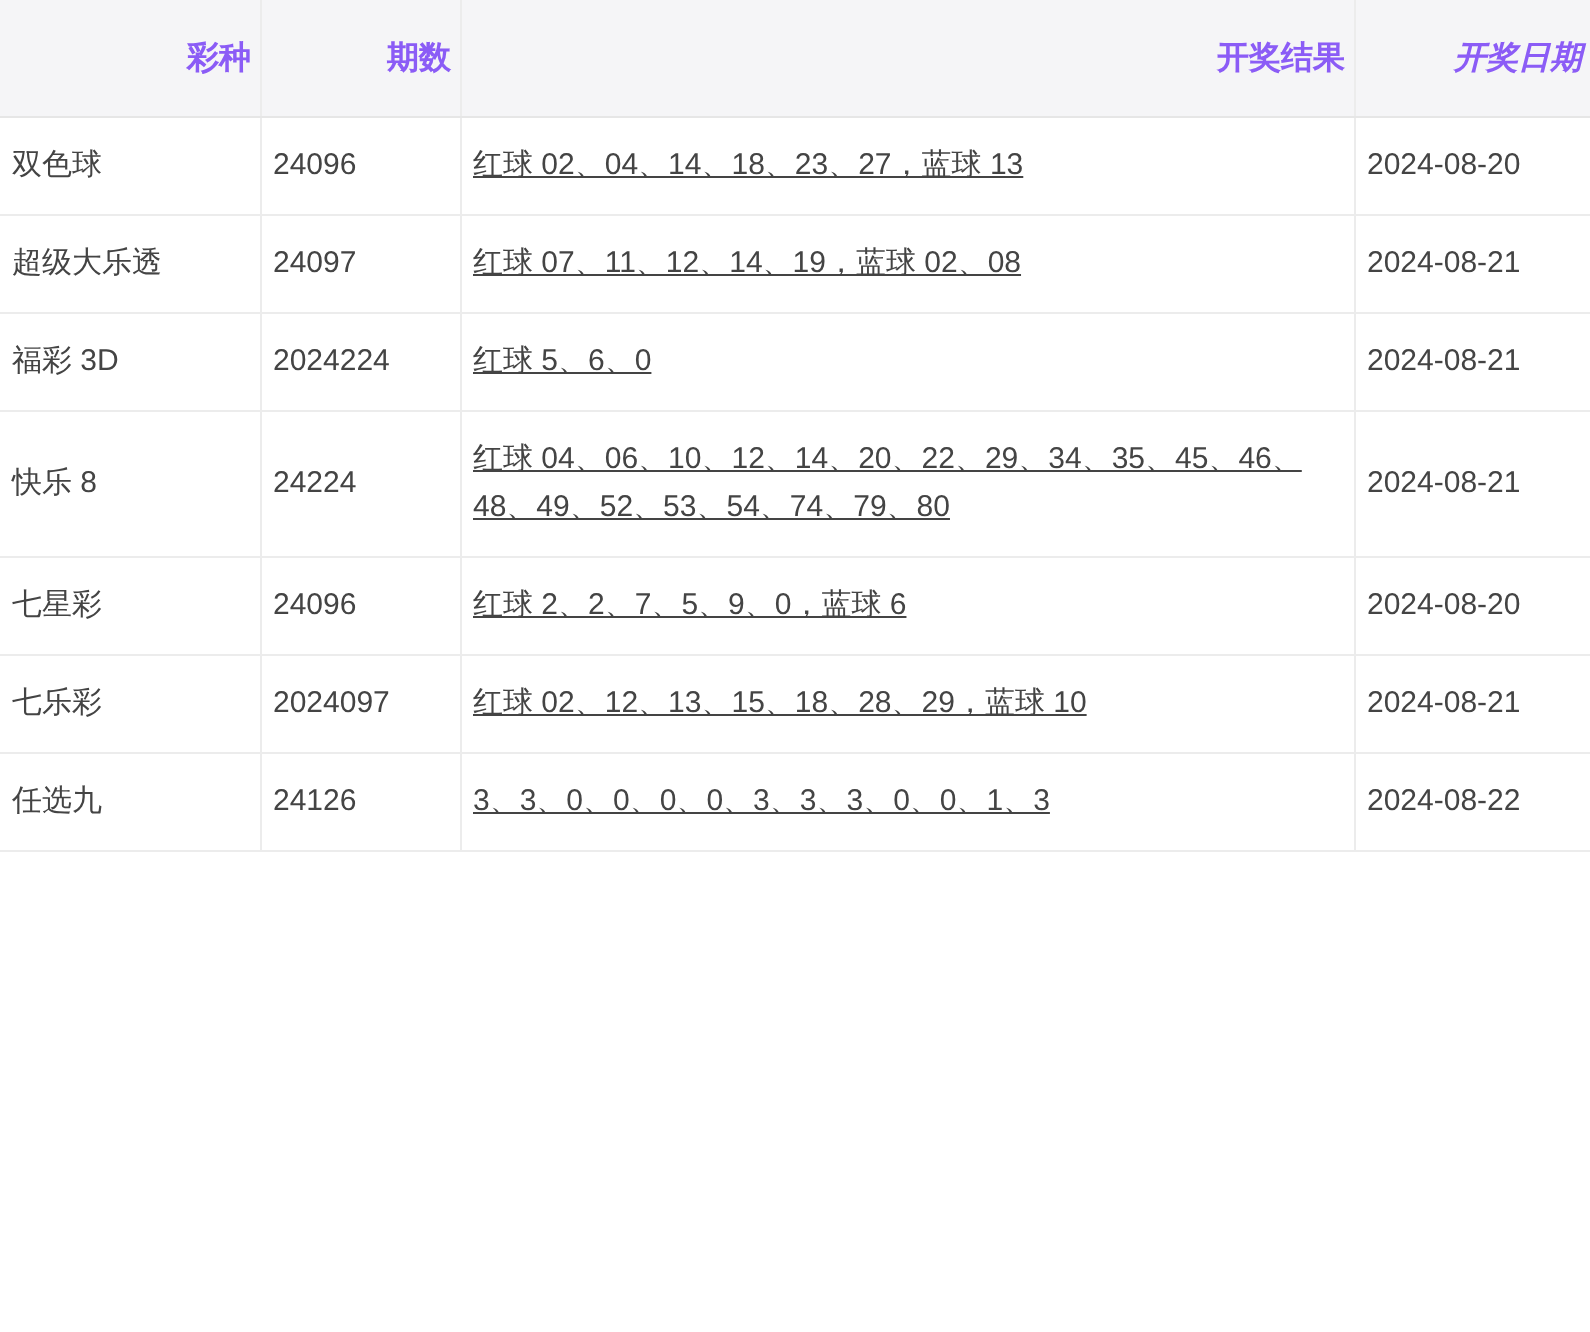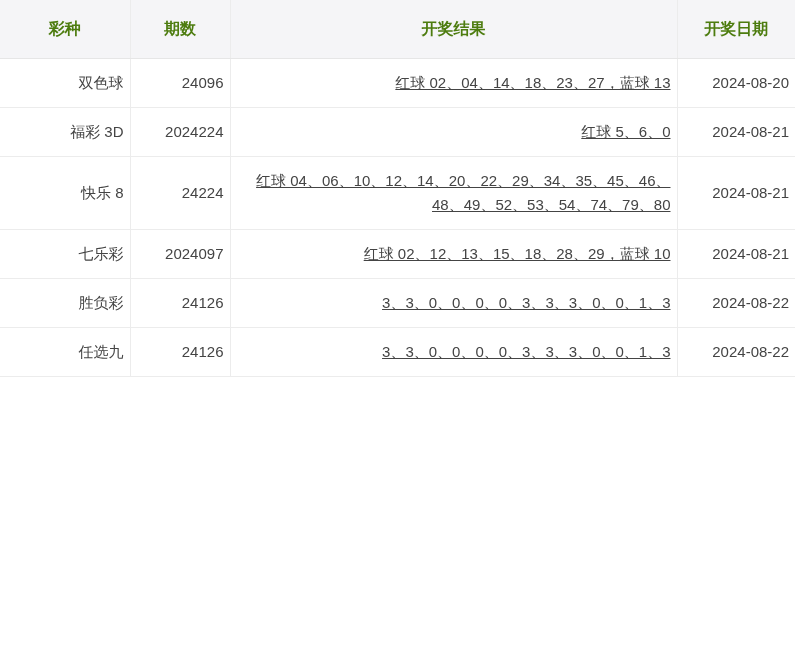--- a/index.html
+++ b/index.html
@@ -16,36 +16,37 @@
   }
   .lottery-table {
     width: 795px;
     border-collapse: collapse;
     table-layout: fixed;
     font-size: 15px;
   }
   .lottery-table thead th {
     background: #f5f5f7;
     font-weight: bold;
-    color: #4d7c0f;
+    color: #8b5cf6;
     font-size: 16px;
     height: 58px;
     border-bottom: 1px solid #e6e6e6;
     border-right: 1px solid #ececec;
-    text-align: center;
+    text-align: right;
     vertical-align: middle;
     padding: 0 4px;
   }
   .lottery-table thead th:last-child {
     border-right: none;
+    font-style: italic;
   }
   .lottery-table tbody td {
     border-bottom: 1px solid #ececec;
     border-right: 1px solid #ececec;
-    text-align: right;
+    text-align: left;
     vertical-align: middle;
     padding: 12px 6px;
     line-height: 1.6;
     color: #444444;
     background: #ffffff;
   }
   .lottery-table tbody td:last-child {
     border-right: none;
   }
   .col-type { width: 130px; }
@@ -76,42 +77,48 @@
     </tr>
   </thead>
   <tbody>
     <tr>
       <td class="cell-type">双色球</td>
       <td class="cell-issue">24096</td>
       <td class="cell-result">红球 02、04、14、18、23、27，蓝球 13</td>
       <td class="cell-date">2024-08-20</td>
     </tr>
     <tr>
+      <td class="cell-type">超级大乐透</td>
+      <td class="cell-issue">24097</td>
+      <td class="cell-result">红球 07、11、12、14、19，蓝球 02、08</td>
+      <td class="cell-date">2024-08-21</td>
+    </tr>
+    <tr>
       <td class="cell-type">福彩 3D</td>
       <td class="cell-issue">2024224</td>
       <td class="cell-result">红球 5、6、0</td>
       <td class="cell-date">2024-08-21</td>
     </tr>
     <tr>
       <td class="cell-type">快乐 8</td>
       <td class="cell-issue">24224</td>
       <td class="cell-result">红球 04、06、10、12、14、20、22、29、34、35、45、46、48、49、52、53、54、74、79、80</td>
       <td class="cell-date">2024-08-21</td>
     </tr>
     <tr>
+      <td class="cell-type">七星彩</td>
+      <td class="cell-issue">24096</td>
+      <td class="cell-result">红球 2、2、7、5、9、0，蓝球 6</td>
+      <td class="cell-date">2024-08-20</td>
+    </tr>
+    <tr>
       <td class="cell-type">七乐彩</td>
       <td class="cell-issue">2024097</td>
       <td class="cell-result">红球 02、12、13、15、18、28、29，蓝球 10</td>
       <td class="cell-date">2024-08-21</td>
-    </tr>
-    <tr>
-      <td class="cell-type">胜负彩</td>
-      <td class="cell-issue">24126</td>
-      <td class="cell-result">3、3、0、0、0、0、3、3、3、0、0、1、3</td>
-      <td class="cell-date">2024-08-22</td>
     </tr>
     <tr>
       <td class="cell-type">任选九</td>
       <td class="cell-issue">24126</td>
       <td class="cell-result">3、3、0、0、0、0、3、3、3、0、0、1、3</td>
       <td class="cell-date">2024-08-22</td>
     </tr>
   </tbody>
 </table>
 

